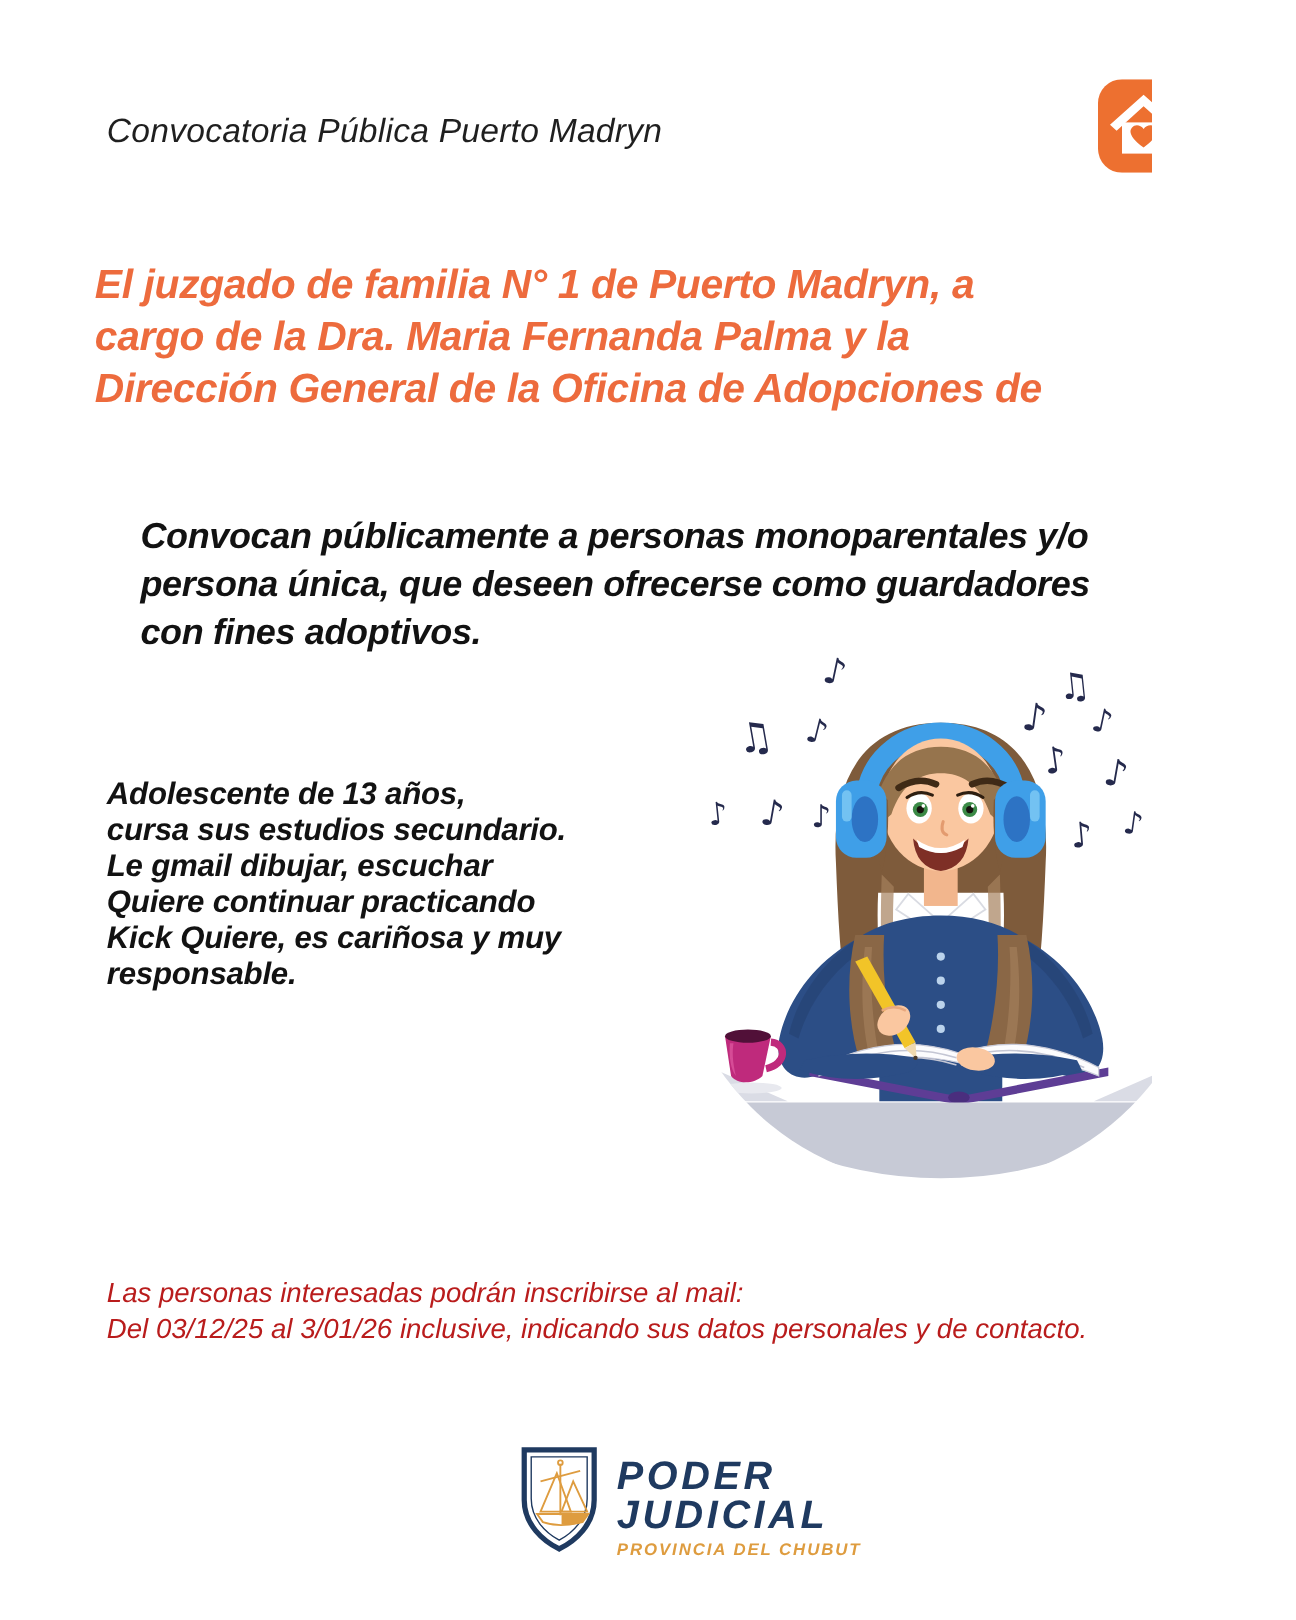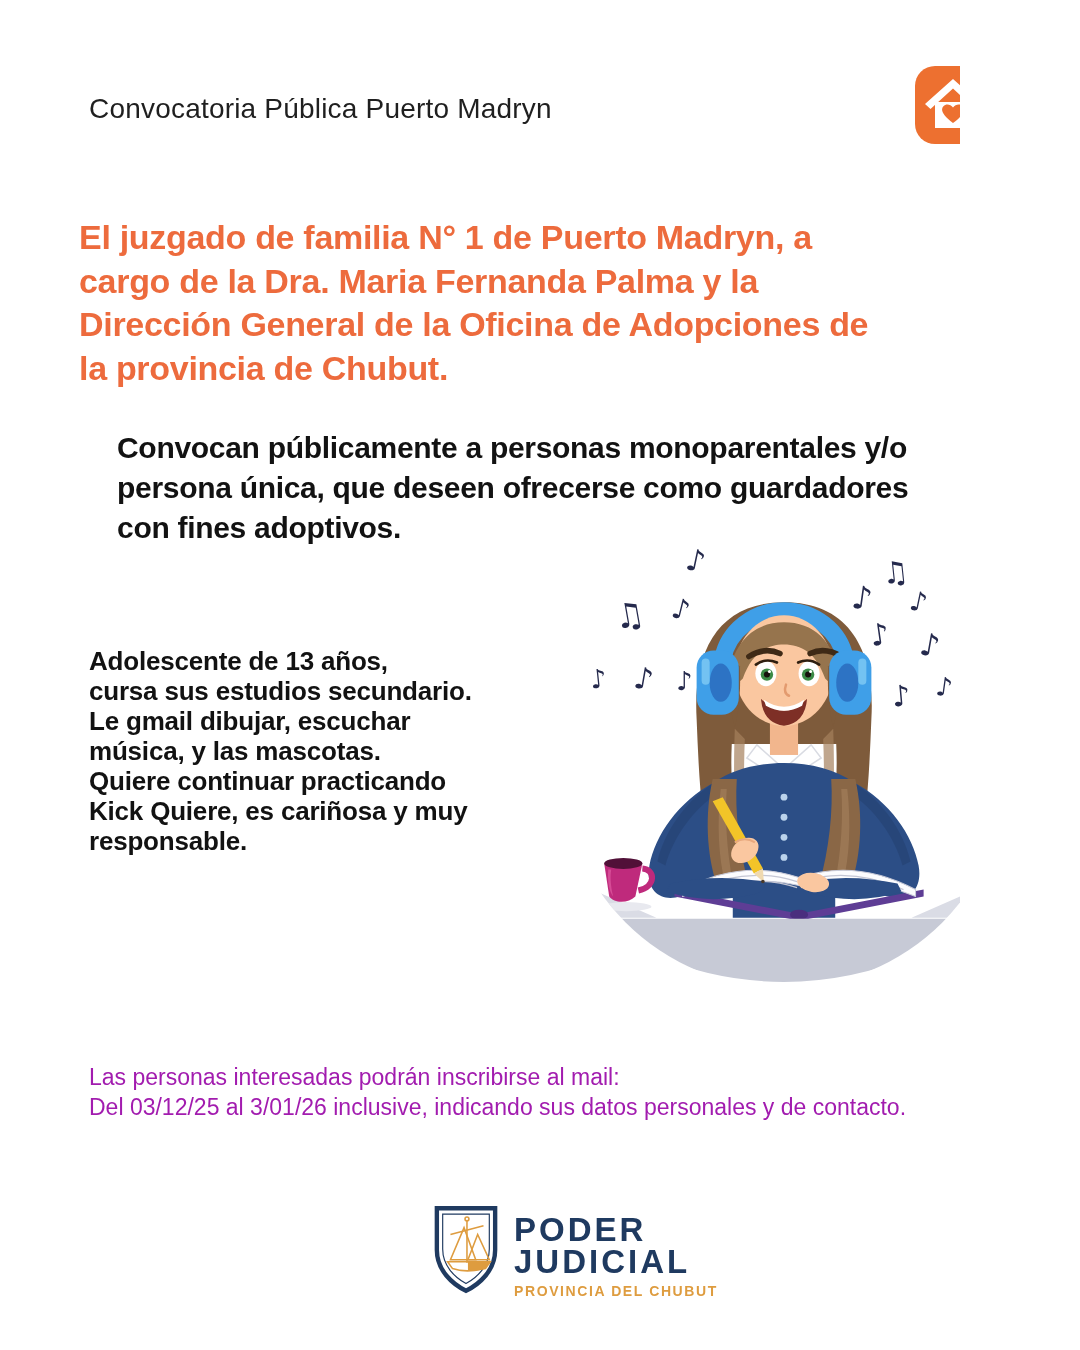--- a/index.html
+++ b/index.html
@@ -1,37 +1,37 @@
 <!DOCTYPE html>
 <html><head>
 <meta charset="utf-8">
 <style>
   html,body{margin:0;padding:0;background:#ffffff;}
   .page{
     position:relative;width:960px;height:1350px;background:#ffffff;overflow:hidden;
-    font-family:"Liberation Sans","DejaVu Sans",sans-serif;color:#141414;
+    font-family:"Liberation Sans","DejaVu Sans",sans-serif;color:#141414;font-style:italic;
   }
   .kicker{
     position:absolute;left:89px;top:93px;font-size:28px;font-weight:400;color:#1f1f1f;
     letter-spacing:0.2px;white-space:nowrap;
   }
   .brand-icon{position:absolute;left:915px;top:66px;width:76px;height:78px;}
   .headline{position:absolute;left:79px;top:216px;font-size:34px;font-weight:700;color:#ED6B3D;letter-spacing:-0.3px;}
   .headline div{line-height:43.5px;white-space:nowrap;}
   .subheadline{position:absolute;left:89px;top:428px;font-size:30px;font-weight:700;color:#121212;letter-spacing:-0.3px;margin-left:28px;}
   .subheadline div{line-height:40px;white-space:nowrap;}
   .profile{position:absolute;left:89px;top:646px;font-size:26px;font-weight:700;color:#121212;letter-spacing:-0.2px;}
   .profile div{line-height:30px;white-space:nowrap;}
   .illustration{position:absolute;left:558px;top:538px;width:452px;height:452px;}
   .illustration svg{position:absolute;left:0;top:0;}
   .note{
     position:absolute;color:#252A4D;font-family:"DejaVu Sans",sans-serif;
     line-height:1;user-select:none;
   }
-  .contact{position:absolute;left:89px;top:1063px;font-size:23px;color:#a21caf;}
+  .contact{position:absolute;left:89px;top:1063px;font-size:23px;color:#b91c1c;}
   .contact div{line-height:29.5px;white-space:nowrap;}
   .contact .emails{font-weight:700;}
   .logo{position:absolute;left:432px;top:1204px;display:flex;align-items:flex-start;}
   .logo-shield{width:68px;height:92px;flex:0 0 auto;}
   .logo-text{margin-left:14px;padding-top:10px;}
   .logo-name{color:#1F3A60;font-weight:700;font-size:33px;line-height:32px;letter-spacing:3px;white-space:nowrap;}
   .logo-sub{color:#DE9C3F;font-weight:700;font-size:14px;letter-spacing:1.6px;margin-top:5px;white-space:nowrap;}
 </style>
 </head>
 <body>
@@ -47,34 +47,32 @@
       <rect x="20" y="36" width="36" height="26" fill="#ffffff"></rect>
       <path d="M38,13 L10,38 L15.5,43 L38,22.5 L60.5,43 L66,38 Z" fill="#ffffff"></path>
       <path d="M38,57 C28,49.5 25,44 28.4,40.2 C31,37.3 35.5,38 38,41.5 C40.5,38 45,37.3 47.6,40.2 C51,44 48,49.5 38,57 Z" fill="#ED7030"></path>
     </svg>
   </div>
 
   <div class="headline">
     <div>El juzgado de familia N° 1 de Puerto Madryn, a</div>
     <div>cargo de la Dra. Maria Fernanda Palma y la</div>
     <div>Dirección General de la Oficina de Adopciones de</div>
-    <div>la provincia de Chubut.</div>
   </div>
 
   <div class="subheadline">
     <div>Convocan públicamente a personas monoparentales y/o</div>
     <div>persona única, que deseen ofrecerse como guardadores</div>
     <div>con fines adoptivos.</div>
   </div>
 
   <div class="profile">
     <div>Adolescente de 13 años,</div>
     <div>cursa sus estudios secundario.</div>
     <div>Le gmail dibujar, escuchar</div>
-    <div>música, y las mascotas.</div>
     <div>Quiere continuar practicando</div>
     <div>Kick Quiere, es cariñosa y muy</div>
     <div>responsable.</div>
   </div>
 
   <div class="illustration">
     <svg viewBox="0 0 450 450" width="452" height="452">
       <defs>
           <clipPath id="circ">
             <circle cx="225" cy="225" r="223"></circle>

